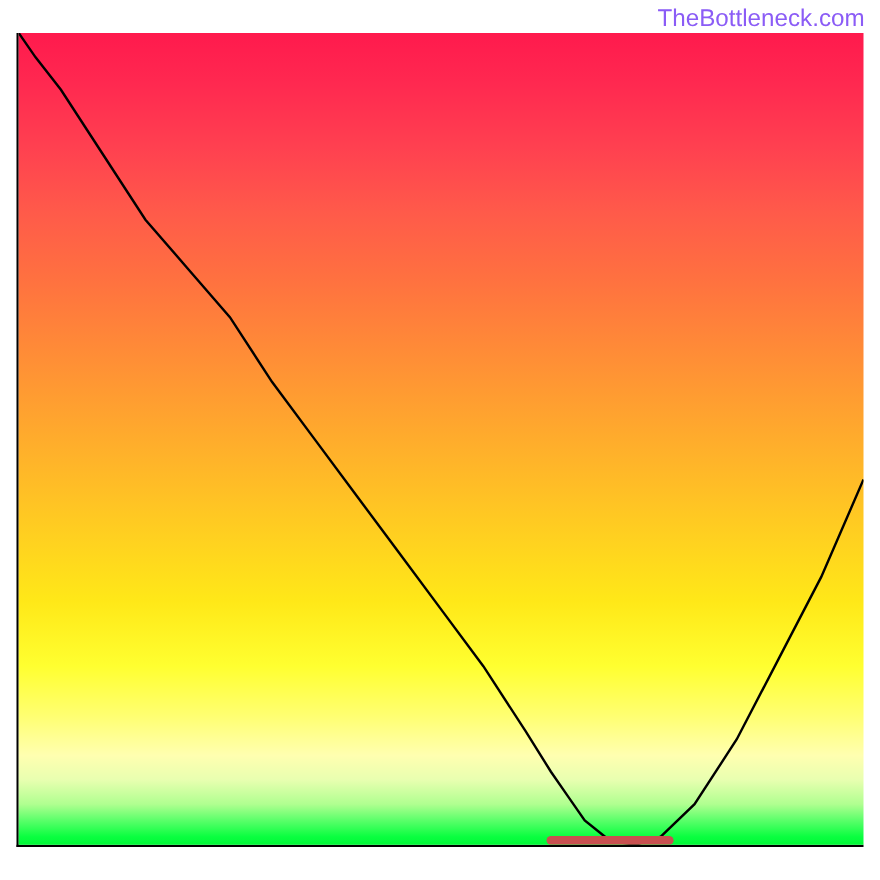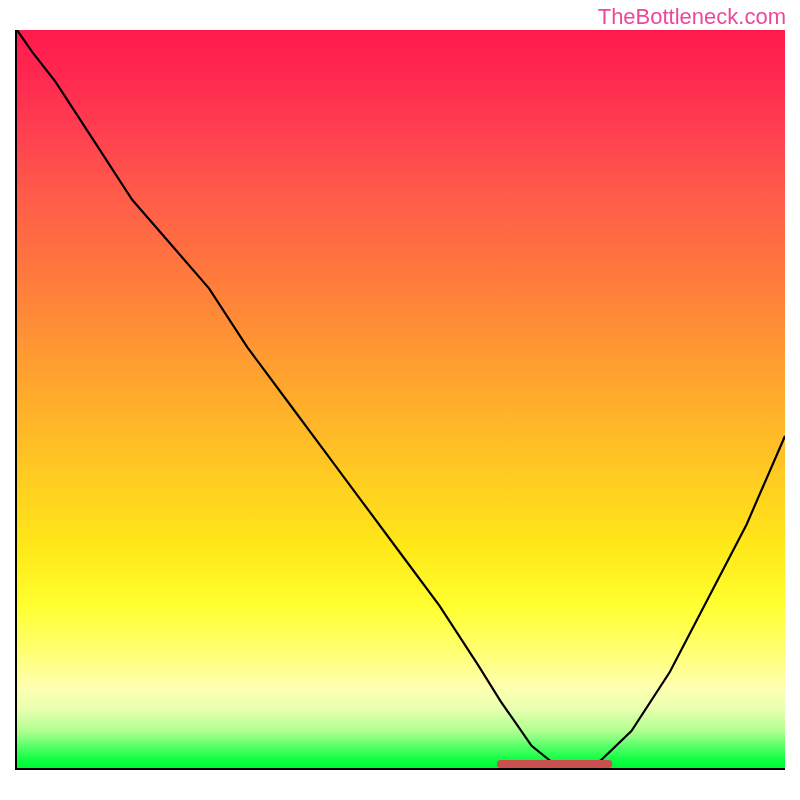--- a/index.html
+++ b/index.html
@@ -1,18 +1,18 @@
 <!DOCTYPE html>
 <html><head>
 <meta charset="utf-8">
 <style>
 *{margin:0;padding:0;box-sizing:border-box}
 body{width:800px;height:800px;background:#fff;position:relative;font-family:Arial,sans-serif}
 .chart-container{width:800px;height:800px;position:relative}
-.watermark{position:absolute;top:4px;right:14px;font-size:22px;color:#ec4899;font-weight:500;z-index:10}
+.watermark{position:absolute;top:4px;right:14px;font-size:22px;color:#8b5cf6;font-weight:500;z-index:10}
 .plot-area{position:absolute;left:15px;top:30px;width:770px;height:740px;border-left:2px solid #000;border-bottom:2px solid #000}
 .gradient{position:absolute;left:0;top:0;width:100%;height:100%;background:linear-gradient(to bottom,
 #ff1a4d 0%,
 #ff2850 6%,
 #ff4050 14%,
 #ff5a4a 22%,
 #ff7040 30%,
 #ff8838 38%,
 #ffa030 46%,
 #ffb828 54%,

